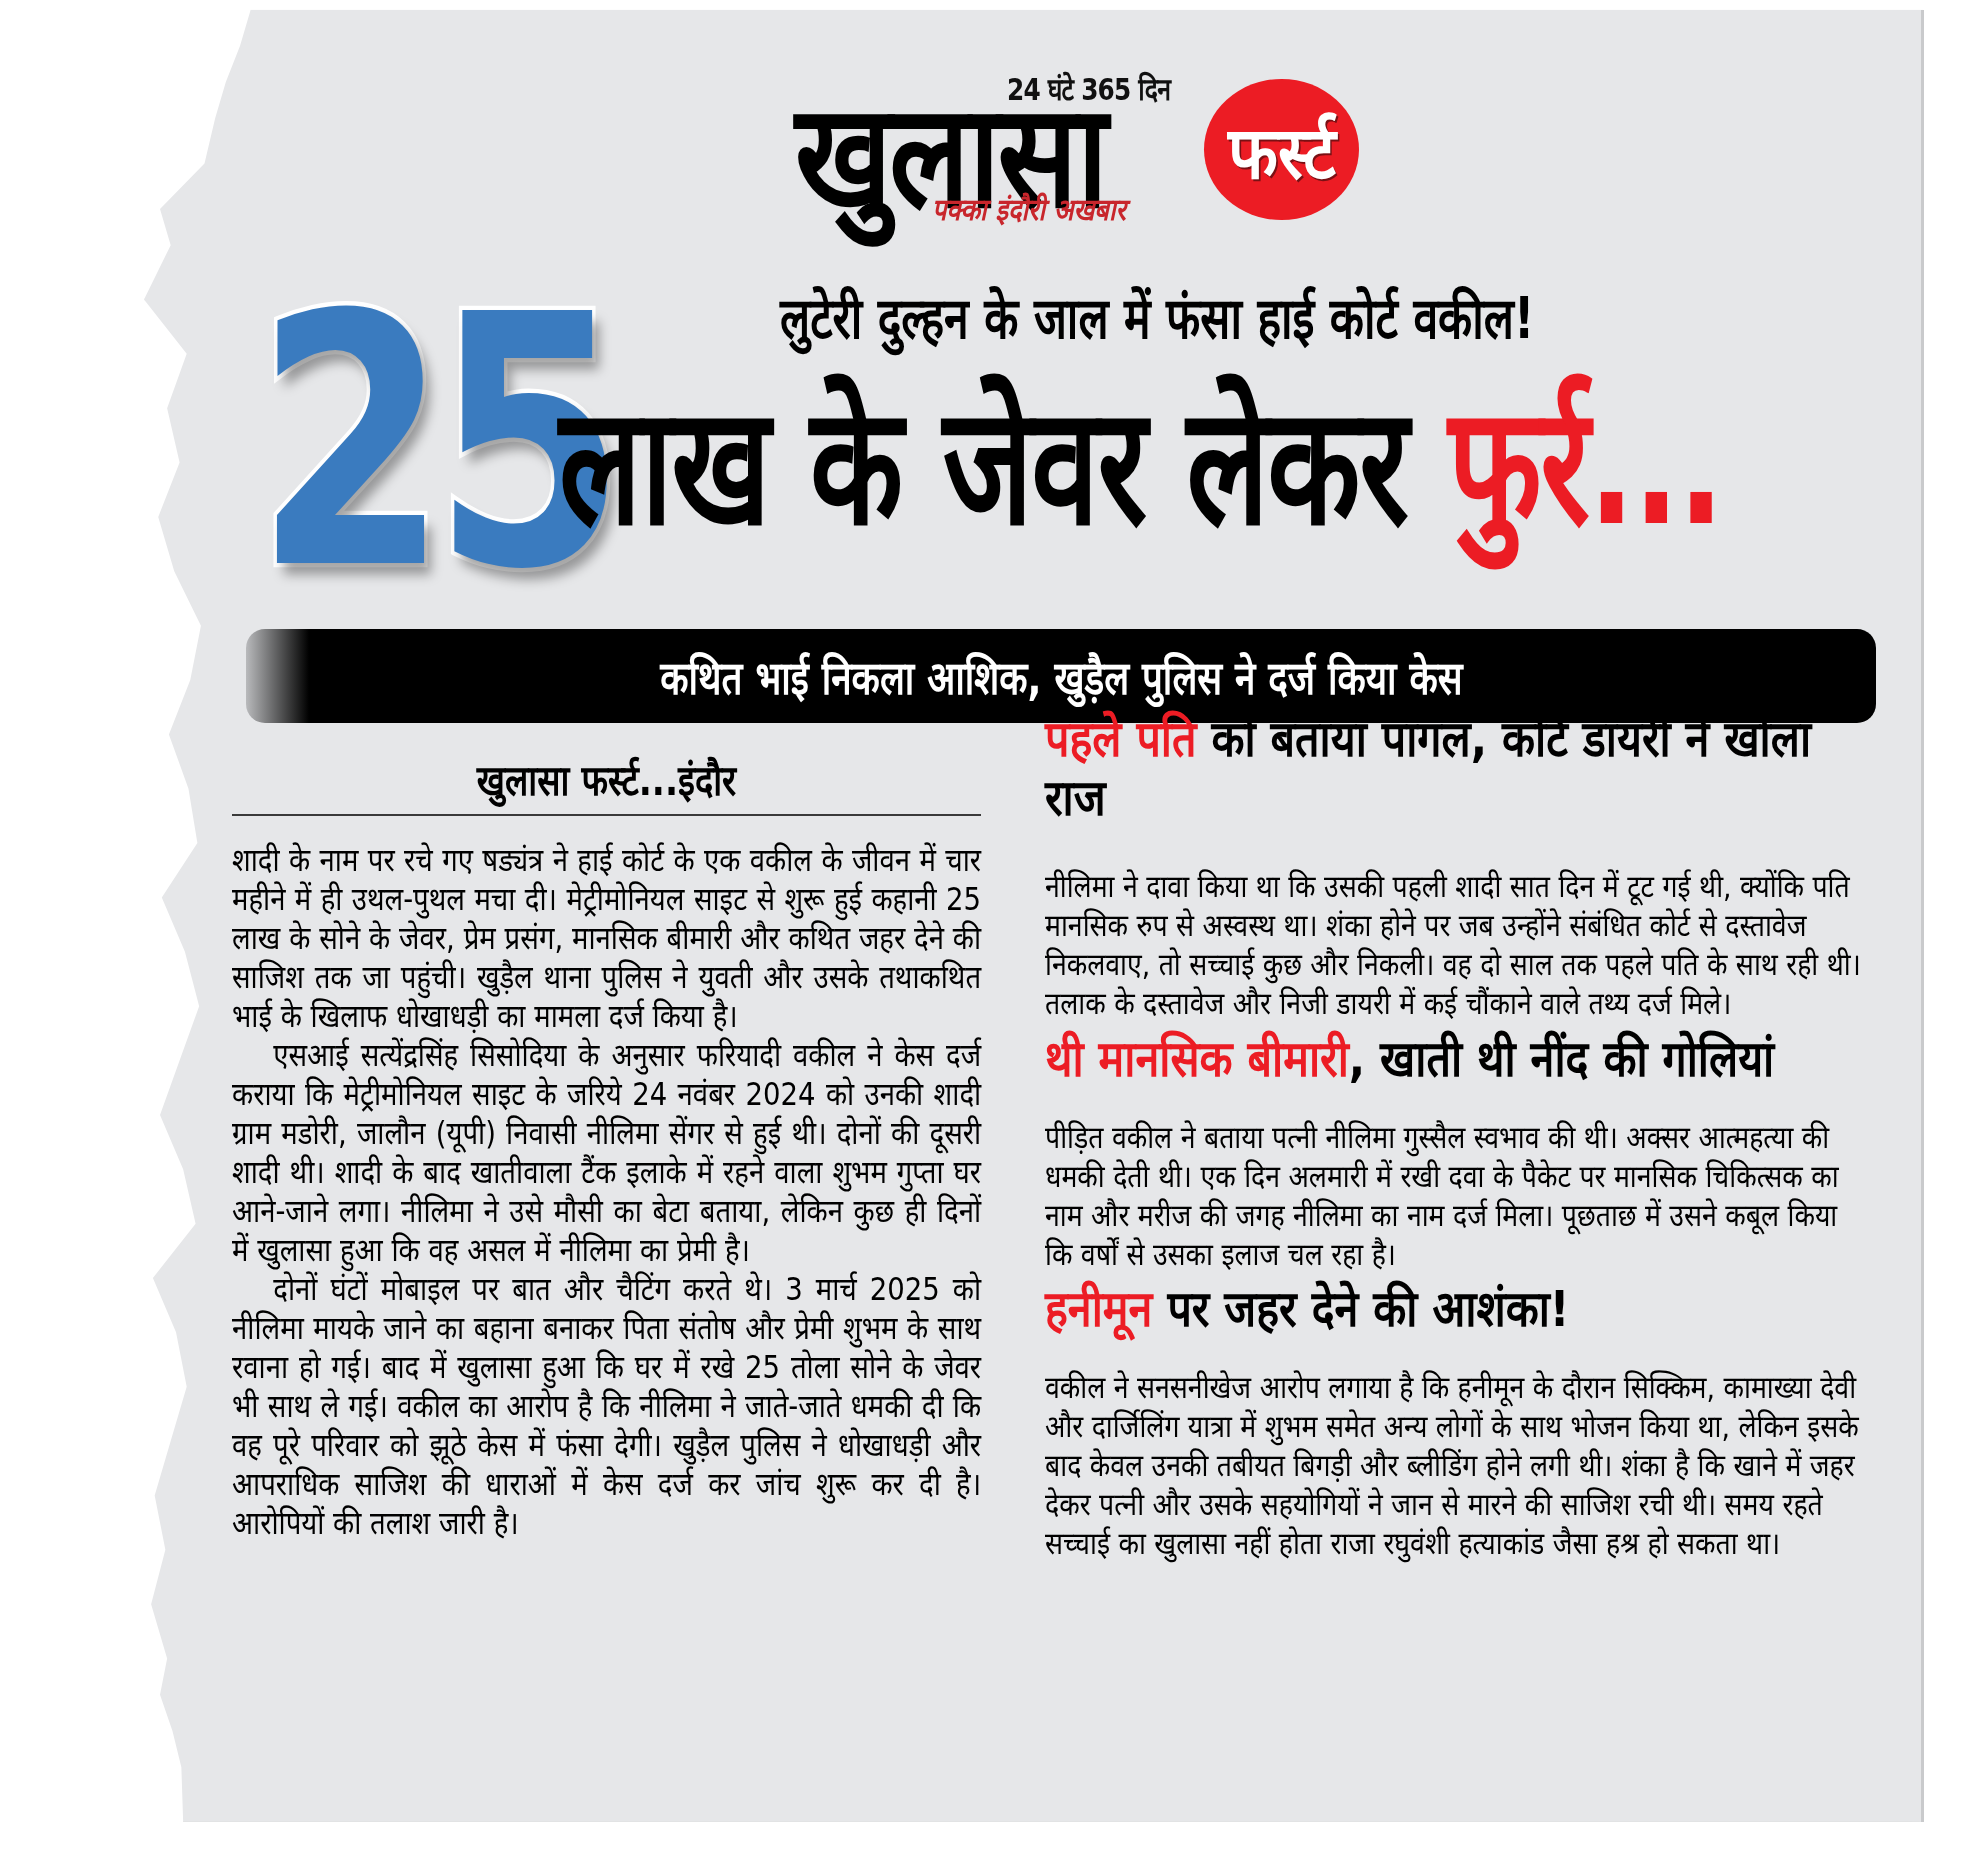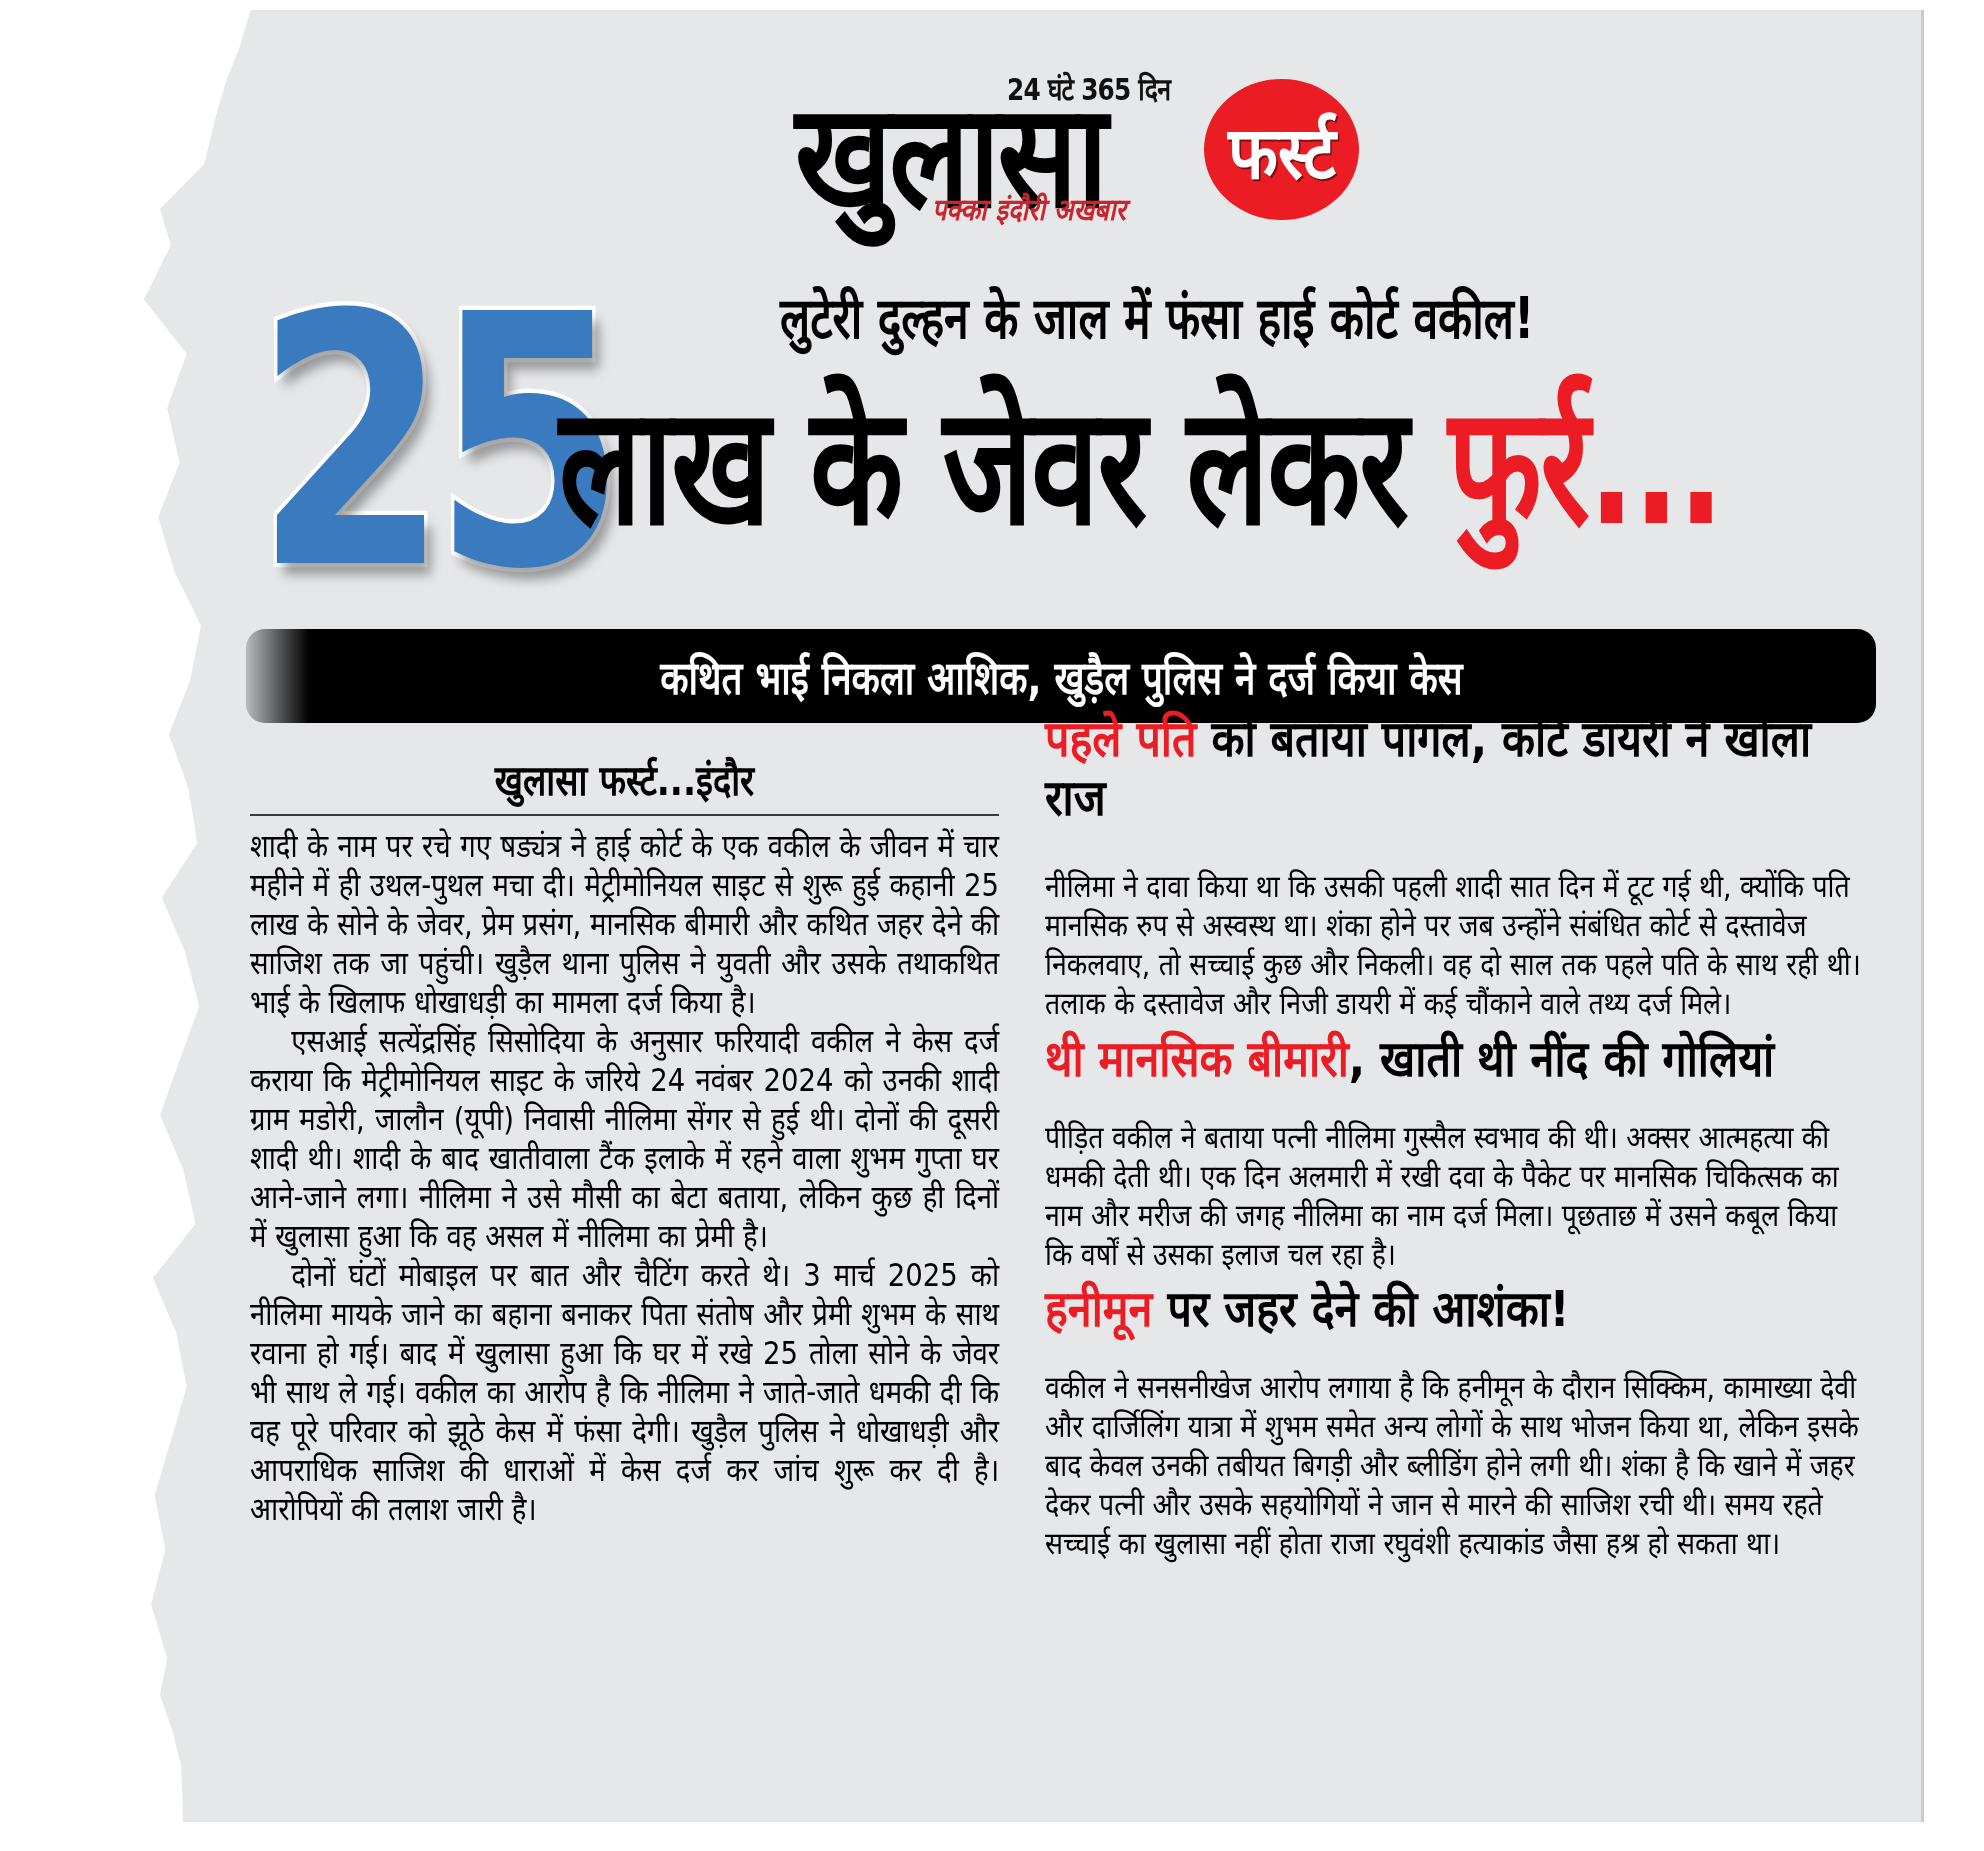--- a/index.html
+++ b/index.html
@@ -92,36 +92,36 @@
     width: 1630px; height: 94px;
     background: linear-gradient(to right, #b9babc 0px, #000 63px, #000 100%);
     display: flex; align-items: center; justify-content: center; border-radius: 19px;
   }
   .subbar span {
     color: #fff; font-size: 46px; font-weight: bold; white-space: nowrap;
     transform: scaleX(0.8);
   }
   
   .col-left {
-    position: absolute; left: 250px; top: 747px; width: 749px;
+    position: absolute; left: 232px; top: 747px; width: 749px;
   }
   .byline {
     text-align: center; font-size: 42px; font-weight: bold; color: #000;
     height: 67px; line-height: 67px;
     transform: scaleX(0.82);
   }
   .rule {
     height: 1.9px; background: #3a3a3a; margin: 0 0 0 0; width: 749px;
   }
   .body-text {
     font-size: 32px; line-height: 39px; color: #000;
     text-align: justify;
     margin: 0;
   }
-  .col-left .body-text { margin-top: 11px; }
+  .col-left .body-text { margin-top: 25px; }
   .body-text p { margin: 0; text-indent: 0; }
   .body-text p.indent { text-indent: 48px; }
   .cond { display: block; transform: scaleX(0.86); transform-origin: left top; width: 116.3%; }
   .col-right {
     position: absolute; left: 1045px; top: 710px; width: 819px;
   }
   .sec-head {
     font-size: 50px; font-weight: 900; color: #000; line-height: 59px;
     margin: 0;
   }

